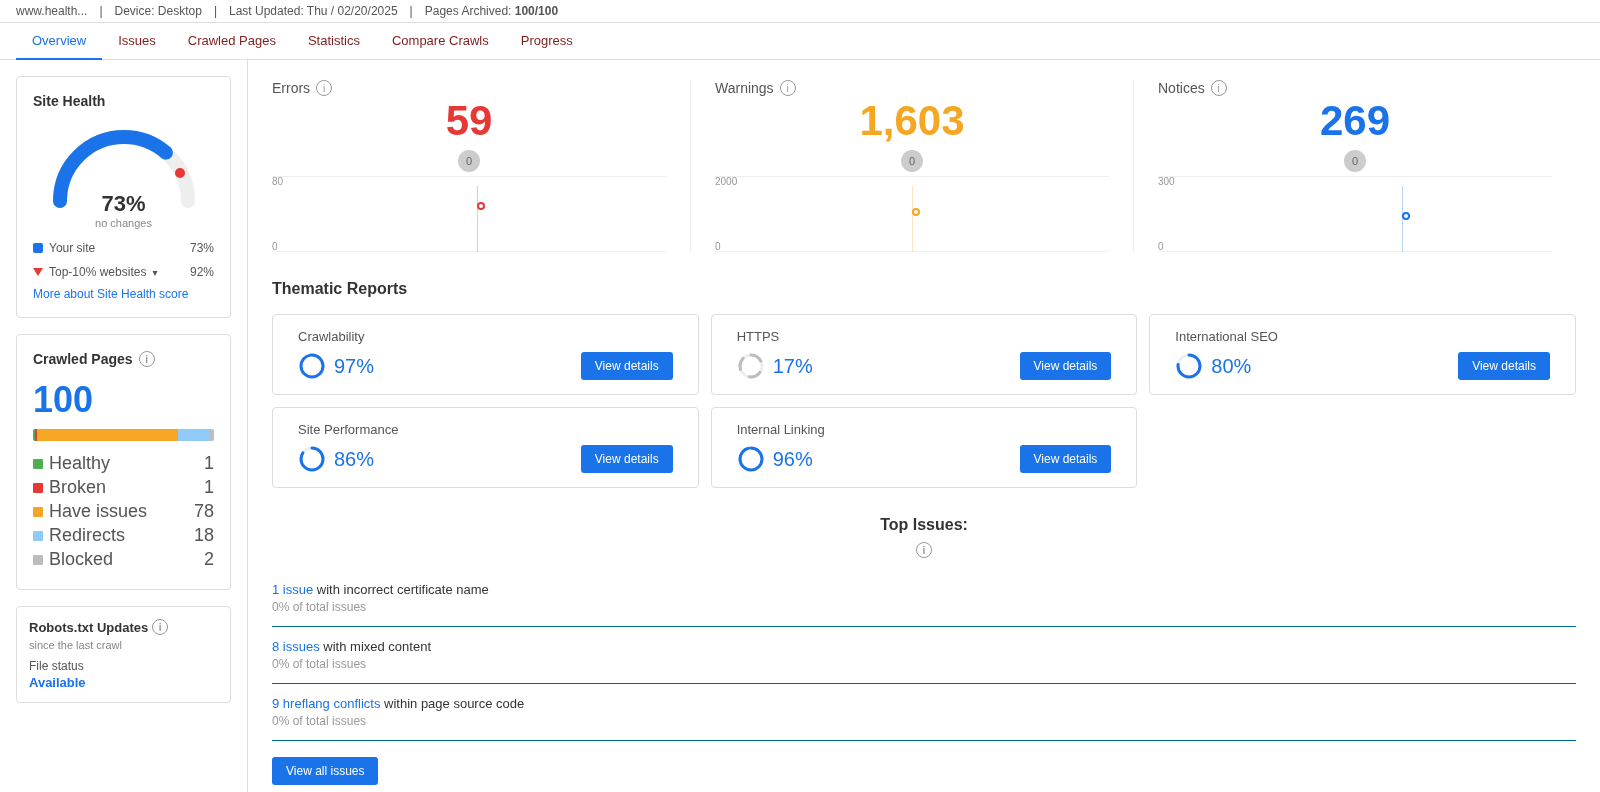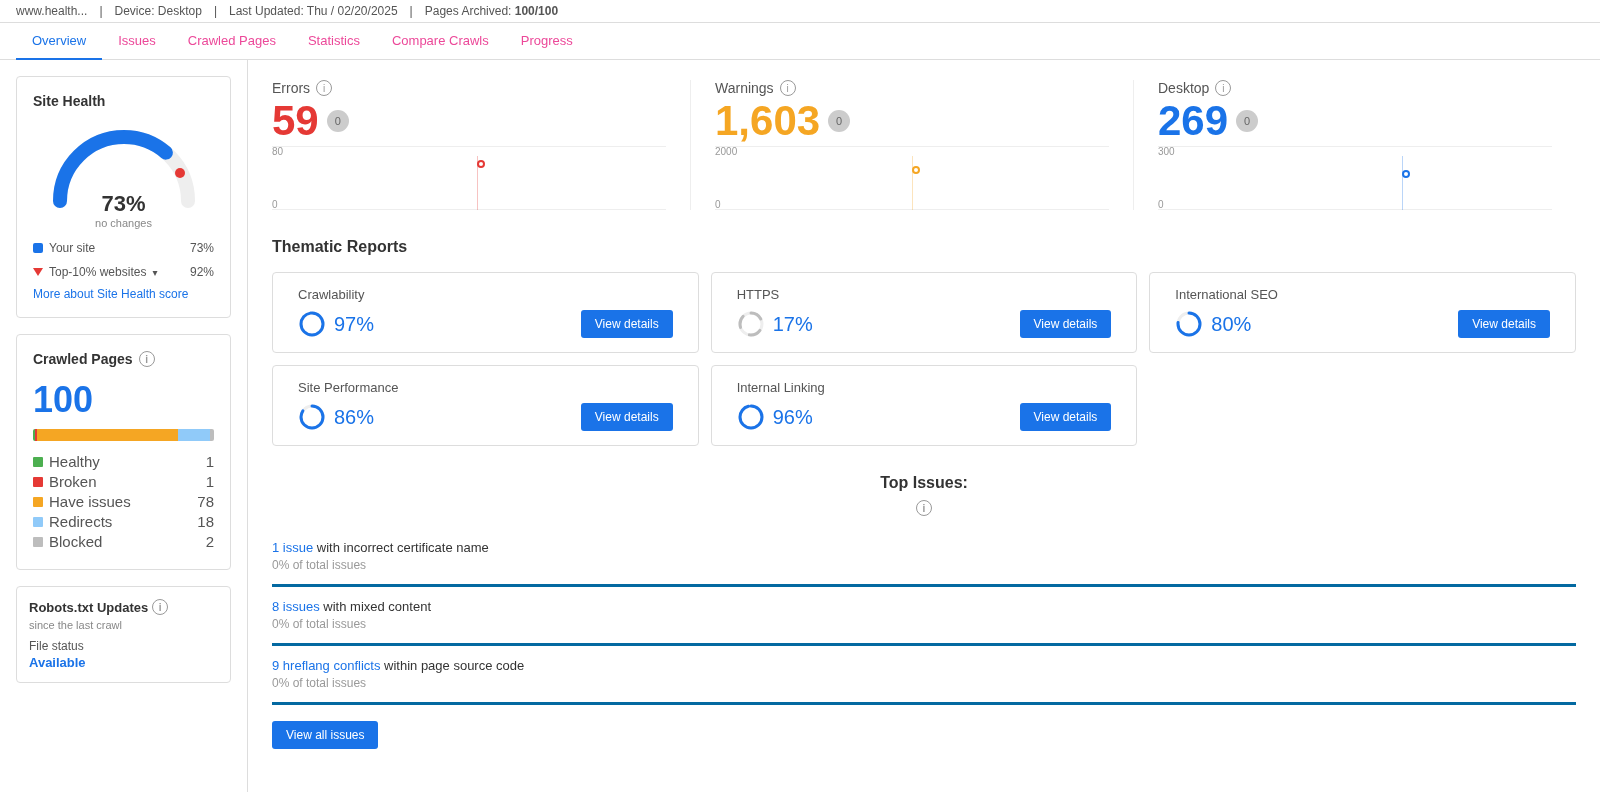--- a/index.html
+++ b/index.html
@@ -19,21 +19,21 @@
     .tabs {
       display: flex;
       border-bottom: 1px solid #ddd;
       padding: 0 16px;
       background: #fff;
     }
     .tab {
       padding: 10px 16px;
       cursor: pointer;
       font-size: 13px;
-      color: #ec4899;
+      color: #7f1d1d;
       border-bottom: 2px solid transparent;
       margin-bottom: -1px;
     }
     .tab.active {
       color: #1a73e8;
       border-bottom: 2px solid #1a73e8;
     }
 
     .main-layout {
       display: flex;
@@ -139,21 +139,21 @@
       height: 12px;
       border-radius: 2px;
       overflow: hidden;
       margin-bottom: 12px;
     }
 
     .page-legend-row {
       display: flex;
       align-items: center;
       justify-content: space-between;
-      font-size: 15px;
+      font-size: 18px;
       color: #555;
       margin-bottom: 3px;
     }
     .page-legend-left {
       display: flex;
       align-items: center;
       gap: 6px;
     }
     .color-square {
       width: 10px;
@@ -197,40 +197,41 @@
     }
 
     .metric-value {
       font-size: 42px;
       font-weight: bold;
       line-height: 1;
       margin-bottom: 4px;
       display: flex;
       align-items: center;
       gap: 8px;
+      flex-direction: column;
     }
     .metric-value.red { color: #e53935; }
     .metric-value.orange { color: #f5a623; }
     .metric-value.blue { color: #1a73e8; }
 
     .badge-zero {
       display: inline-flex;
       align-items: center;
       justify-content: center;
       background: #ccc;
       color: #666;
       border-radius: 50%;
       width: 22px;
       height: 22px;
       font-size: 11px;
       font-weight: normal;
     }
 
     .mini-chart {
-      height: 64px;
+      height: 76px;
       position: relative;
     }
 
     .chart-line {
       position: absolute;
       bottom: 0;
       left: 0;
       right: 0;
       height: 1px;
       background: #eee;
@@ -319,21 +320,21 @@
       color: #333;
       margin-bottom: 12px;
       display: flex;
       align-items: center;
       gap: 8px;
       flex-direction: column;
     }
 
     .issue-row {
       padding: 12px 0;
-      border-bottom: 3px solid #0369a1;
+      border-bottom: 1px solid #0369a1;
     }
 
     .issue-title {
       font-size: 13px;
       color: #333;
       margin-bottom: 3px;
     }
     .issue-title a {
       color: #1a73e8;
       text-decoration: none;
@@ -553,21 +554,21 @@
           <div class="chart-label" style="bottom:0;left:0;">0</div>
           <div class="chart-line-top"></div>
           <div class="chart-line"></div>
           <div class="chart-dot" style="bottom:36px;left:50%;border-color:#f5a623;"></div>
           <div style="position:absolute;left:50%;top:10px;bottom:0;width:1px;background:#f5a623;opacity:0.3;"></div>
         </div>
       </div>
 
       <div class="metric-section">
         <div class="metric-label">
-          <span>Desktop</span>
+          <span>Notices</span>
           <span class="info-icon">i</span>
         </div>
         <div class="metric-value blue">
           <span>269</span>
           <span class="badge-zero">0</span>
         </div>
         <div class="mini-chart">
           <div class="chart-label" style="top:0;left:0;">300</div>
           <div class="chart-label" style="bottom:0;left:0;">0</div>
           <div class="chart-line-top"></div>

